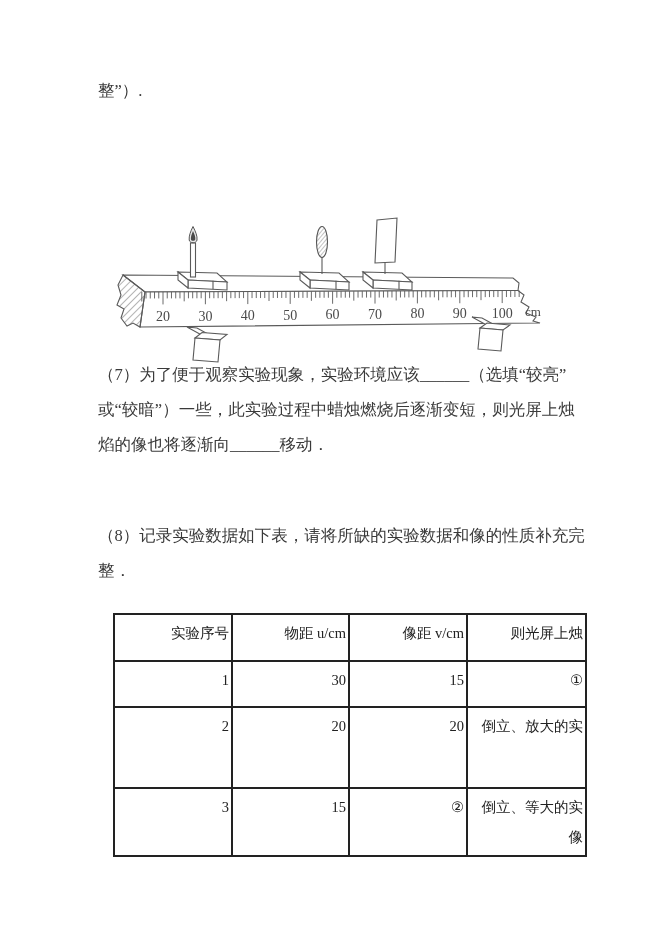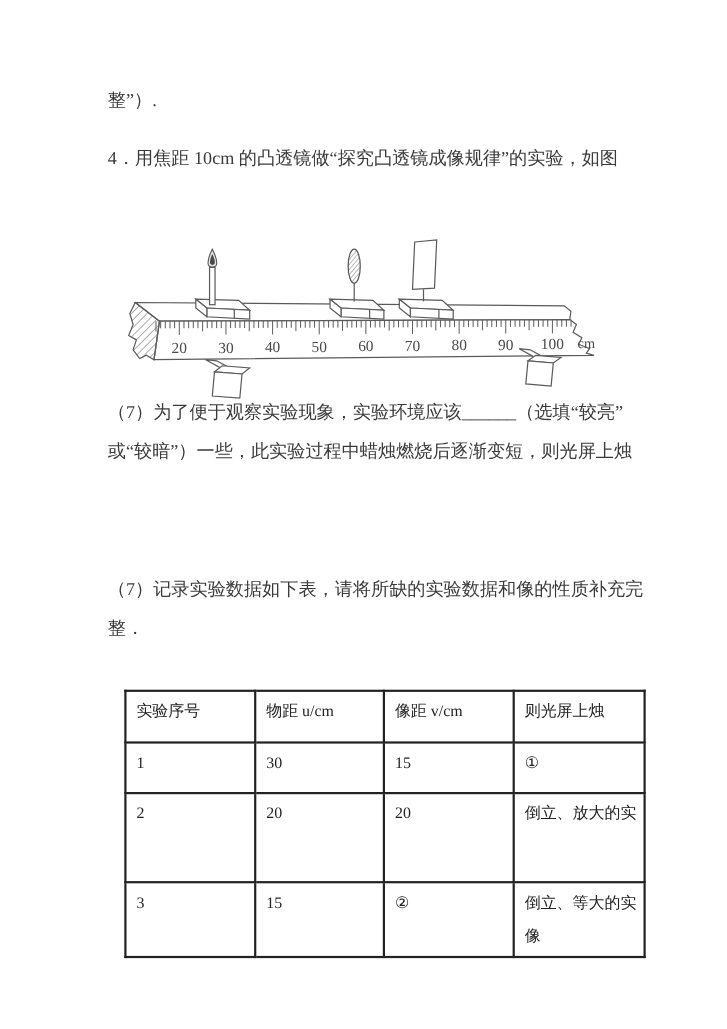--- a/index.html
+++ b/index.html
@@ -25,47 +25,47 @@
   .diagram-wrap {
     position: absolute;
     left: 100px;
     top: 205px;
     width: 460px;
     height: 165px;
   }
   table.exp {
     position: absolute;
     left: 113px;
-    top: 627px;
+    top: 613px;
     border-collapse: collapse;
     table-layout: fixed;
     width: 472px;
     font-size: 14.5px;
     line-height: 30px;
     color: #222222;
+    text-align: right;
   }
   table.exp td {
     border: 2px solid #222222;
     vertical-align: top;
     padding: 3px 2px 3px 9px;
     overflow: hidden;
   }
   svg text {
     font-family: "Liberation Serif", "DejaVu Serif", serif;
     fill: #4a4a4a;
   }
 </style>
 </head>
 <body>
 
 <div class="page">
 
   <div class="tline" style="top:81px">整”）.</div>
 
-  <div class="tline" style="top:134px">4．用焦距 10cm 的凸透镜做“探究凸透镜成像规律”的实验，如图</div>
 
   <div class="diagram-wrap">
     <svg width="460" height="165" viewBox="0 0 460 165">
       <defs>
         <pattern id="hatchEnd" patternUnits="userSpaceOnUse" width="5" height="5" patternTransform="rotate(45)">
           <line x1="0" y1="0" x2="0" y2="5" stroke="#6a6a6a" stroke-width="1"></line>
         </pattern>
         <pattern id="hatchLens" patternUnits="userSpaceOnUse" width="3" height="3" patternTransform="rotate(40)">
           <line x1="0" y1="0" x2="0" y2="3" stroke="#777777" stroke-width="0.9"></line>
         </pattern>
@@ -231,22 +231,23 @@
 
       <g>
         <line x1="285" y1="58" x2="285" y2="69" stroke="#5a5a5a" stroke-width="1.1"></line>
         <path d="M277,15 L297,13 L295,57 L275,58 Z" fill="#ffffff" stroke="#5a5a5a" stroke-width="1.1"></path>
       </g>
     </svg>
   </div>
 
   <div class="tline" style="top:365px">（7）为了便于观察实验现象，实验环境应该______（选填“较亮”</div>
   <div class="tline" style="top:400px">或“较暗”）一些，此实验过程中蜡烛燃烧后逐渐变短，则光屏上烛</div>
-
-  <div class="tline" style="top:526px">（7）记录实验数据如下表，请将所缺的实验数据和像的性质补充完</div>
+  <div class="tline" style="top:435px">焰的像也将逐渐向______移动．</div>
+
+  <div class="tline" style="top:526px">（8）记录实验数据如下表，请将所缺的实验数据和像的性质补充完</div>
   <div class="tline" style="top:561px">整．</div>
 
   <table class="exp">
     <colgroup>
         <col style="width:118px">
         <col style="width:117px">
         <col style="width:118px">
         <col style="width:119px">
       </colgroup>
     <tbody>

